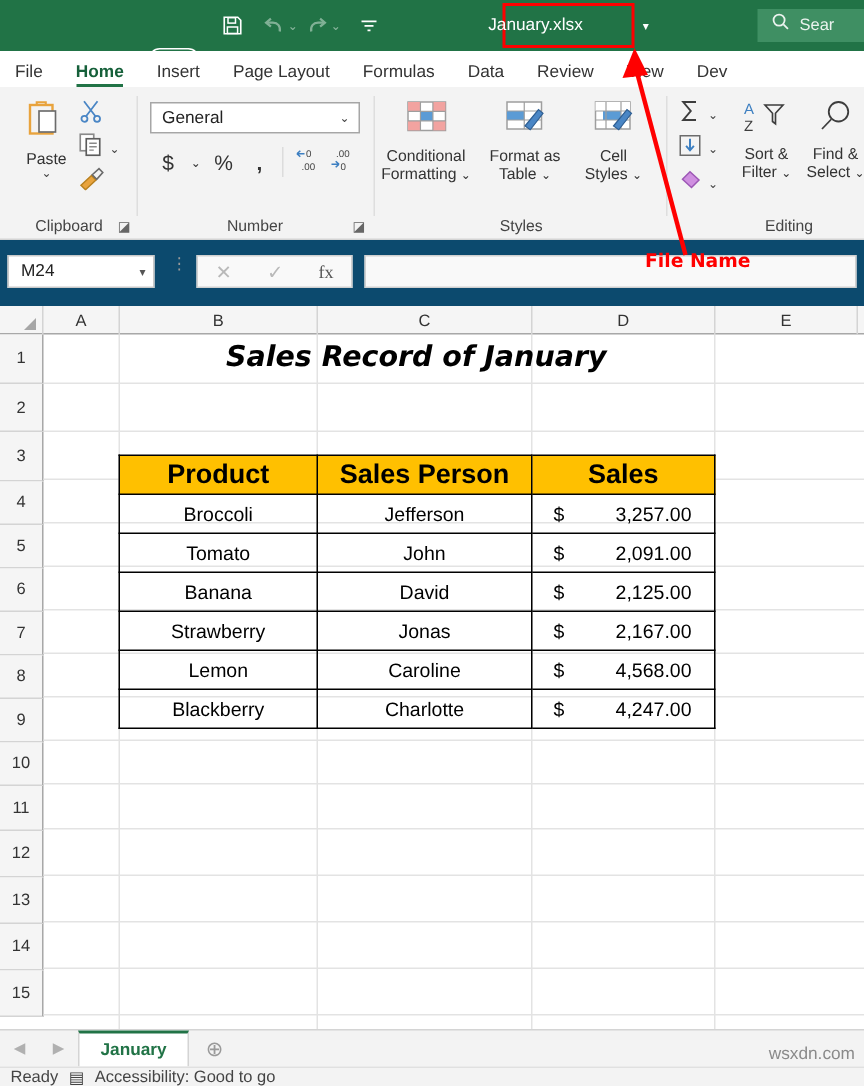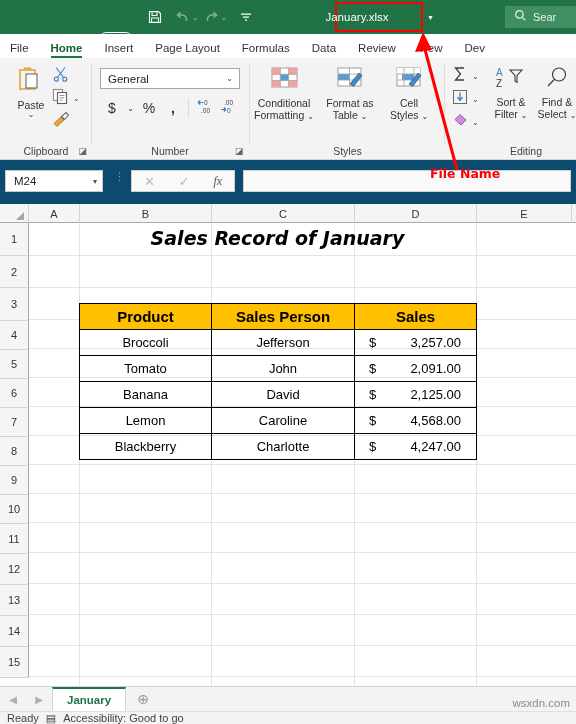--- a/index.html
+++ b/index.html
@@ -153,21 +153,21 @@
     position: absolute; left: 114px; top: 14px; font-size: 11px; color: #999;
     letter-spacing: 0; line-height: 5px; text-align: center; width: 6px;
   }
   .fbtns {
     position: absolute; left: 131px; top: 10px; width: 104px; height: 22px;
     background: #f9f9f9; border: 1px solid #d0d0d0;
     display: flex; align-items: center; justify-content: space-around;
   }
   .fb-x { font-size: 13px; color: #b9b9b9; }
   .fb-check { font-size: 13px; color: #b9b9b9; }
-  .fb-fx { font-size: 12px; color: #555; font-style: italic; font-family: "Liberation Serif", serif; }
+  .fb-fx { font-size: 12px; color: #555; font-family: "Liberation Serif", serif; }
   .finput {
     position: absolute; left: 243px; top: 10px; width: 328px; height: 22px;
     background: #f9f9f9; border: 1px solid #d0d0d0;
   }
   .anno-filename {
     position: absolute; left: 430px; top: 166px;
     color: #ff0000; font-weight: bold; font-size: 12.5px;
     font-family: "DejaVu Sans", sans-serif;
   }
   .anno-arrow { position: absolute; left: 405px; top: 30px; }
@@ -209,21 +209,21 @@
     font-size: 19px; color: #000; white-space: nowrap;
     font-family: "DejaVu Sans", sans-serif;
   }
 
   .tbl { position: absolute; border-collapse: collapse; }
   .tbl td {
     border: 1.2px solid #000000; font-size: 13px; color: #000;
     height: 26px; padding: 0 6px;
   }
   .tbl tr.hdr td {
-    background: #FFC000; font-weight: bold; text-align: center; font-size: 15px;
+    background: #FFC000; font-weight: bold; text-align: center; font-size: 18px;
   }
   .td-prod, .td-pers { text-align: center; }
   .td-sales { padding: 0; }
   .sales-cell { display: flex; align-items: center; justify-content: space-between; padding: 0 9px 0 8px; }
   .sales-cur { font-size: 13px; }
   .sales-val { font-size: 13px; }
 
   
   .sheetbar {
     position: absolute; left: 0; top: 686px; width: 576px; height: 25px;
@@ -639,20 +639,30 @@
           <td class="td-prod">Banana</td>
           <td class="td-pers">David</td>
           <td class="td-sales">
             <div class="sales-cell">
               <span class="sales-cur">$</span>
               <span class="sales-val">2,125.00</span>
             </div>
           </td>
         </tr>
         <tr>
+          <td class="td-prod">Strawberry</td>
+          <td class="td-pers">Jonas</td>
+          <td class="td-sales">
+            <div class="sales-cell">
+              <span class="sales-cur">$</span>
+              <span class="sales-val">2,167.00</span>
+            </div>
+          </td>
+        </tr>
+        <tr>
           <td class="td-prod">Lemon</td>
           <td class="td-pers">Caroline</td>
           <td class="td-sales">
             <div class="sales-cell">
               <span class="sales-cur">$</span>
               <span class="sales-val">4,568.00</span>
             </div>
           </td>
         </tr>
         <tr>

